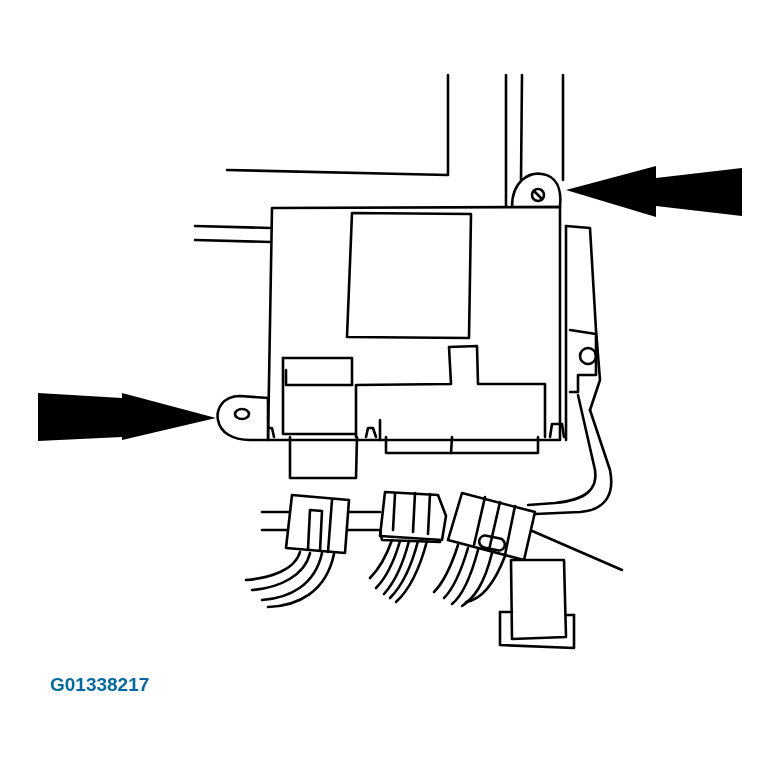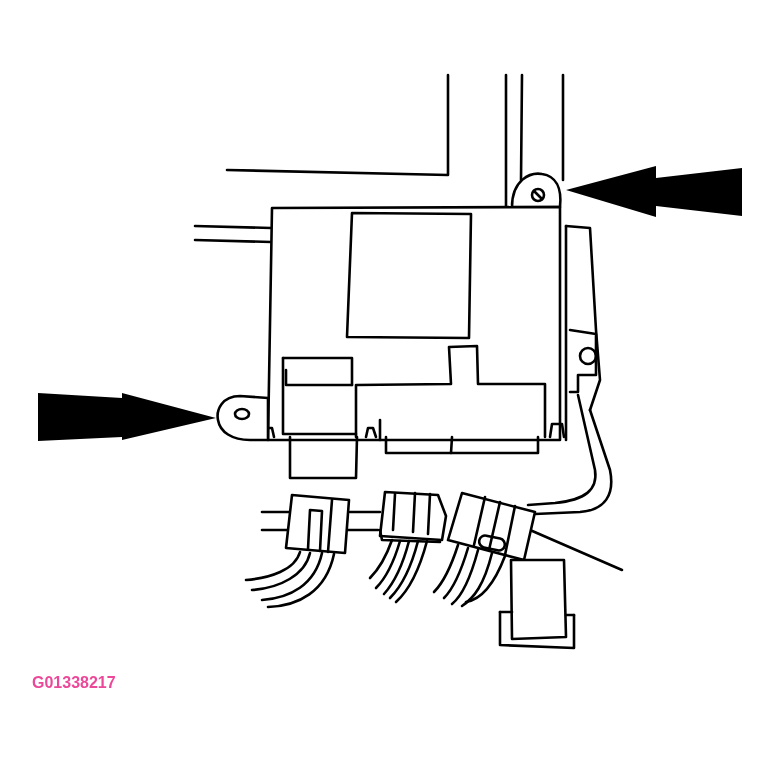--- a/index.html
+++ b/index.html
@@ -2,23 +2,23 @@
 <html><head>
 <meta charset="utf-8">
 <style>
   html, body { margin: 0; padding: 0; background: #ffffff; }
   body { width: 779px; height: 771px; position: relative; overflow: hidden; }
   #stage { position: absolute; left: 0; top: 0; width: 779px; height: 771px; }
   svg { position: absolute; left: 0; top: 0; }
   .ln { fill: none; stroke: #000; stroke-width: 2.6; stroke-linejoin: round; stroke-linecap: round; }
   .lnf { fill: #fff; stroke: #000; stroke-width: 2.6; stroke-linejoin: round; stroke-linecap: round; }
   .fig-id {
-    position: absolute; left: 32px; top: 674px;
+    position: absolute; left: 50px; top: 674px;
     font-family: "Liberation Sans", sans-serif; font-weight: bold;
-    font-size: 16px; color: #ec4899; letter-spacing: 0px;
+    font-size: 19px; color: #0369a1; letter-spacing: 0px;
   }
 </style>
 </head>
 <body>
 
 <div id="stage">
 <svg width="779" height="771" viewBox="0 0 779 771">
 
   <g>
     <polyline class="ln" points="227,170 448,175 448,75"></polyline>

